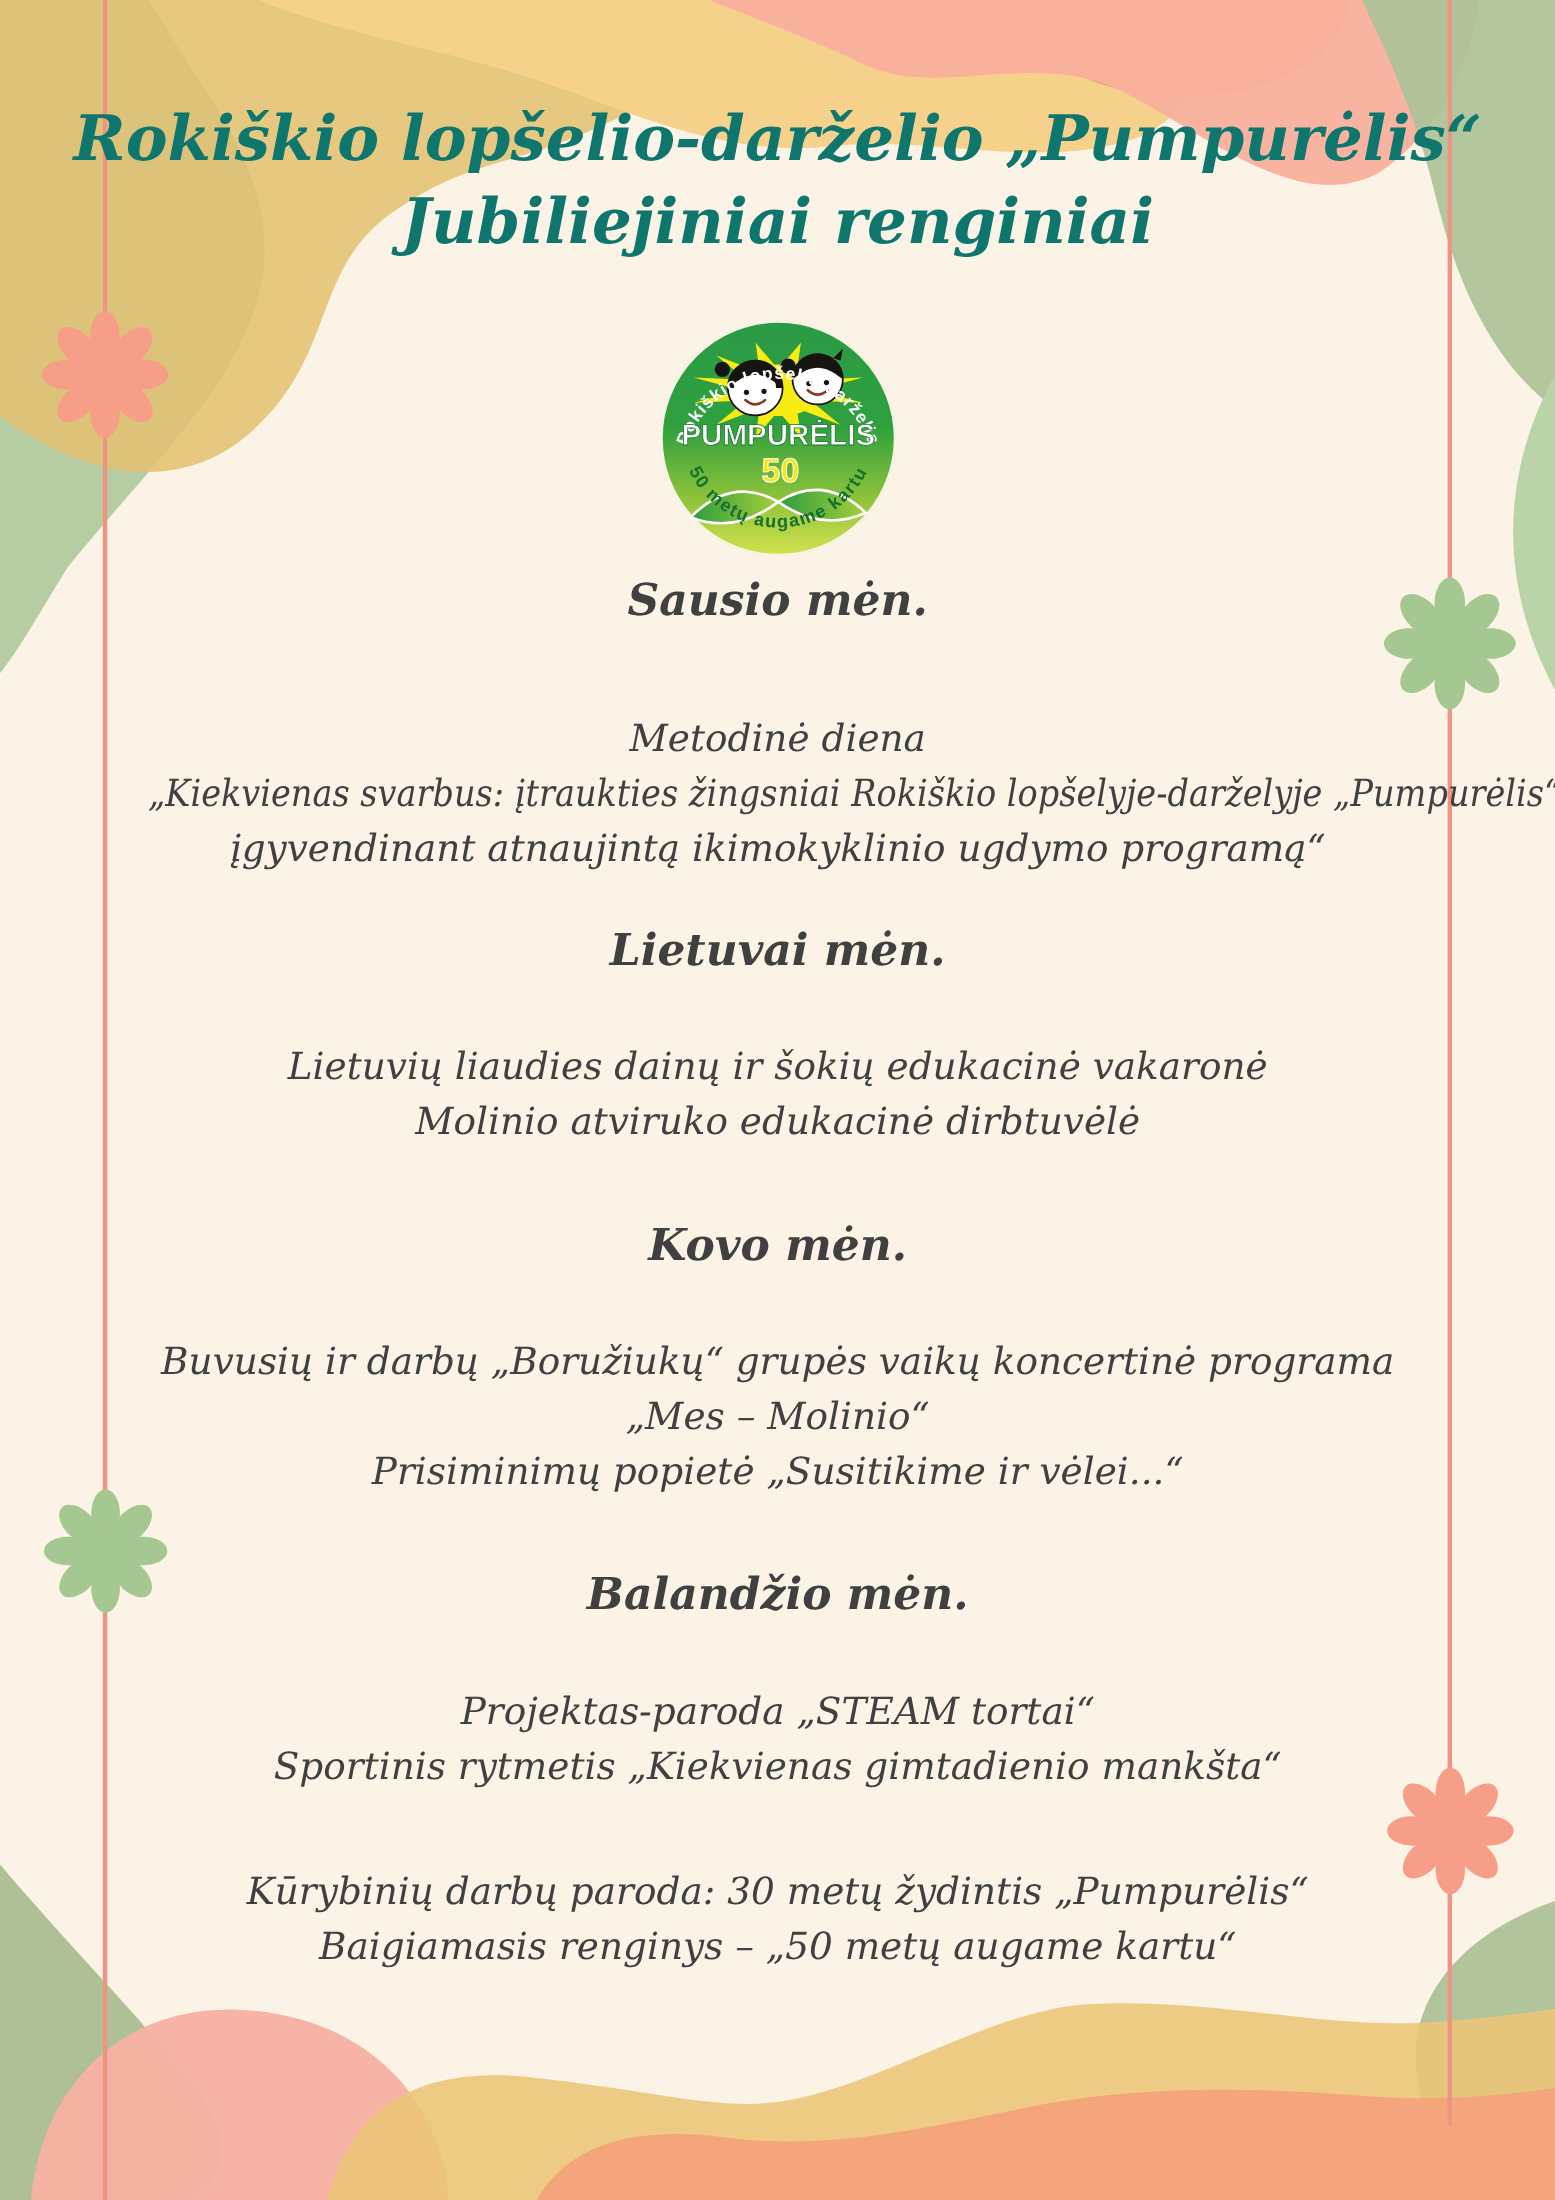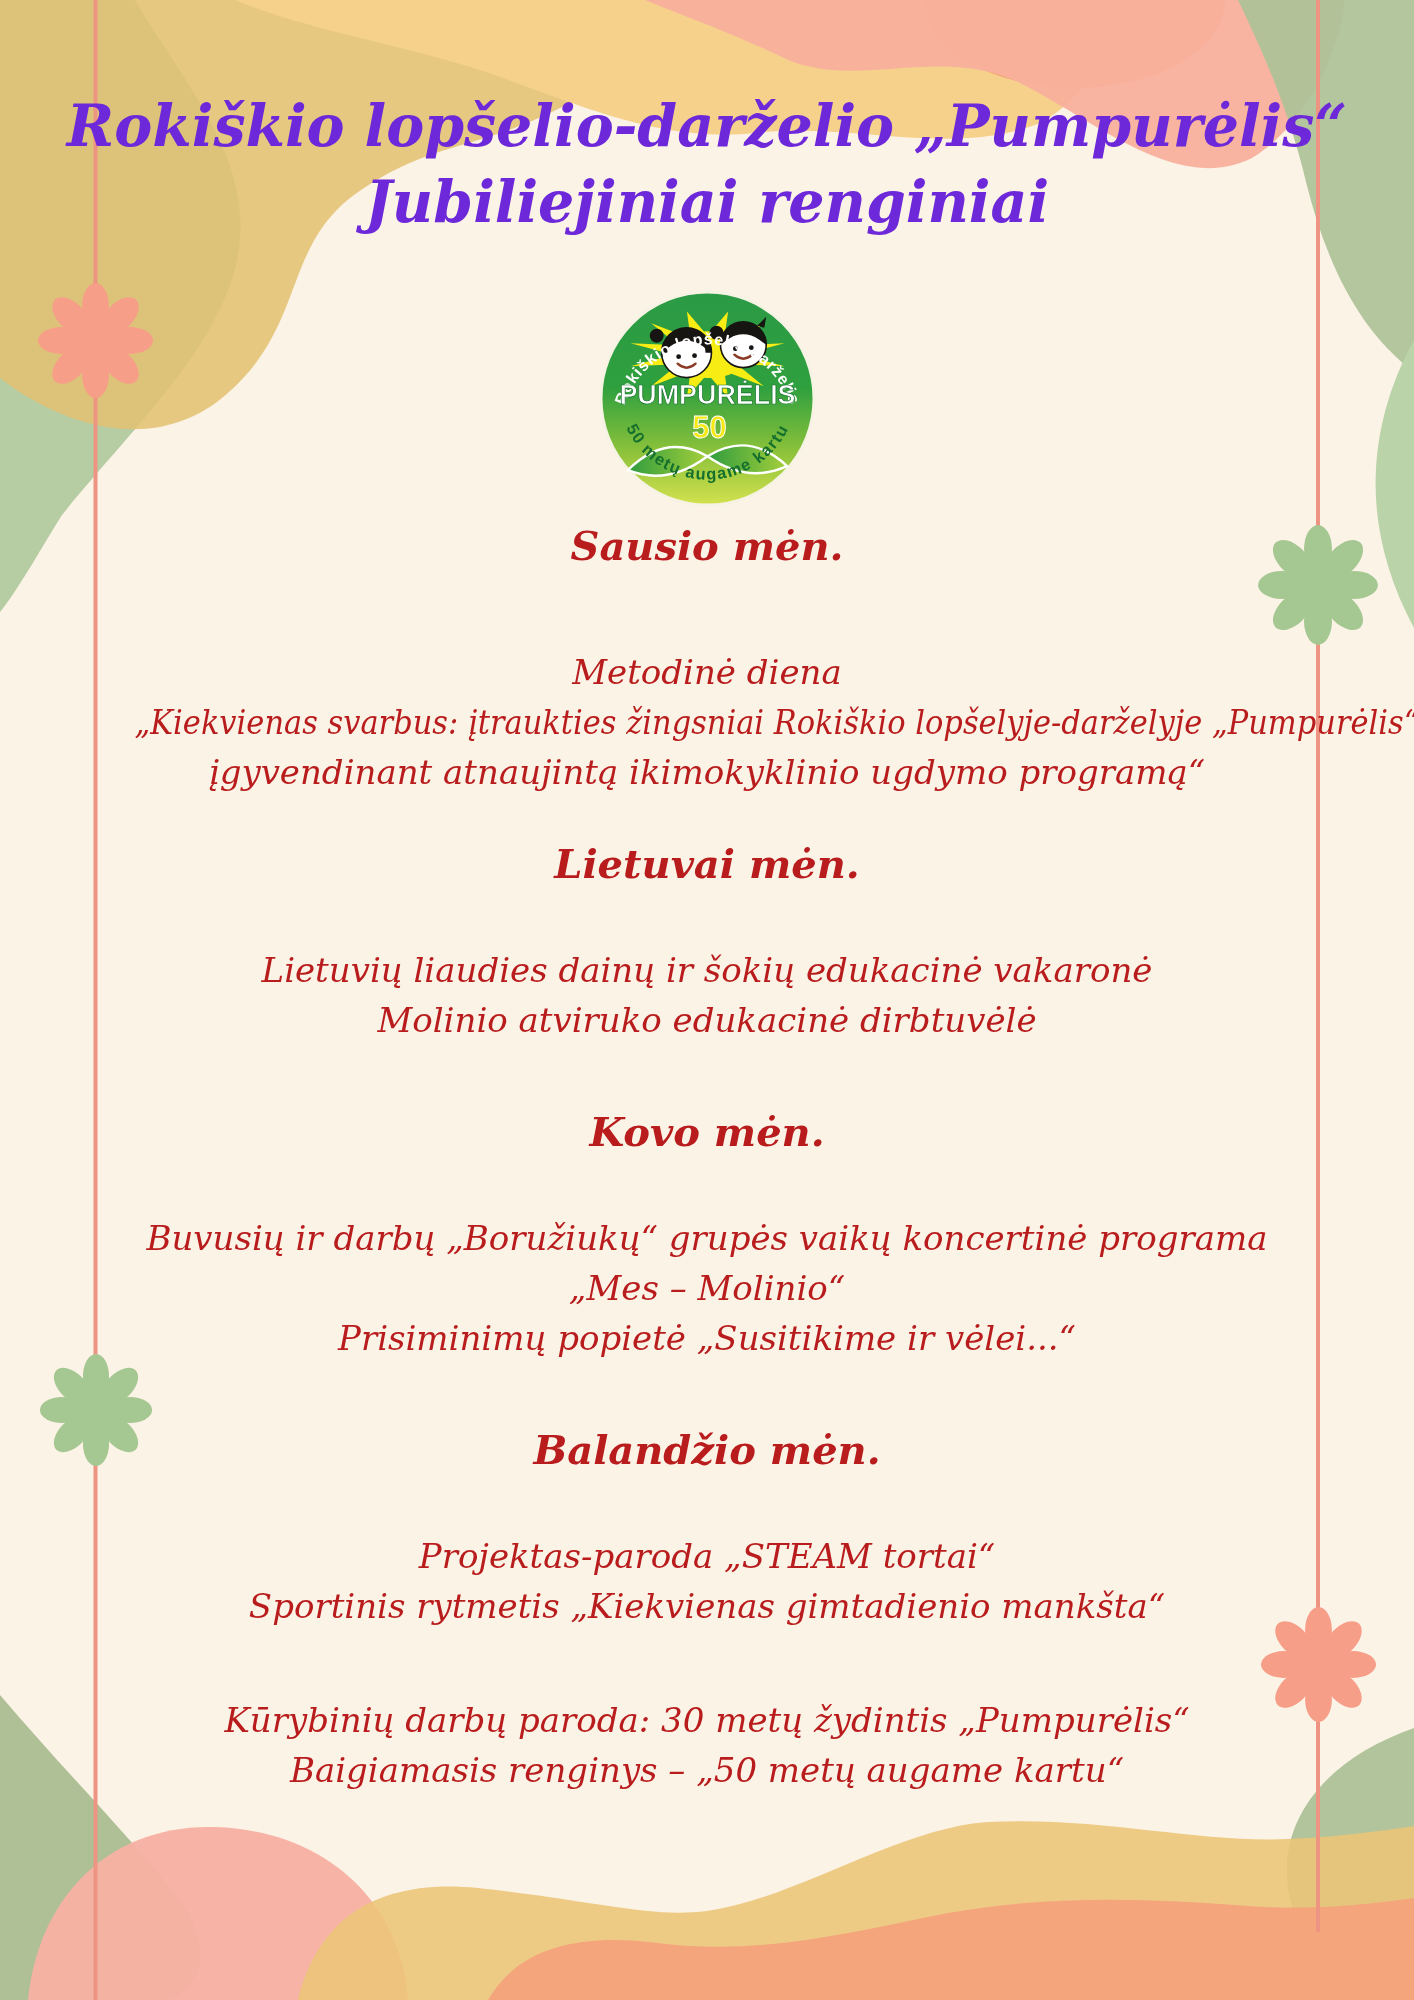--- a/index.html
+++ b/index.html
@@ -1,24 +1,24 @@
 <!DOCTYPE html>
 <html><head>
 <meta charset="utf-8">
 <style>
   html,body{margin:0;padding:0;}
   body{width:1414px;height:2000px;position:relative;overflow:hidden;
        background:#fcf3e7;font-family:"DejaVu Serif",serif;}
   #bg{position:absolute;inset:0;pointer-events:none;}
   #title{position:absolute;top:88px;left:0;width:100%;text-align:center;
-         font-style:italic;font-weight:bold;font-size:57px;line-height:76px;color:#6d28d9;}
+         font-style:italic;font-weight:bold;font-size:57px;line-height:76px;color:#0f766e;}
   .title-line{display:block;white-space:nowrap;}
   #logo-wrap{position:absolute;top:289px;left:598px;width:219px;height:219px;}
   #sections{position:absolute;top:523px;left:60px;right:60px;text-align:center;
-            font-style:italic;color:#b91c1c;}
+            font-style:italic;color:#404040;}
   .month{font-size:40px;line-height:46px;margin-bottom:58px;font-weight:bold;white-space:nowrap;}
   .section{margin-bottom:64px;}
   .section:first-child{margin-bottom:44px;}
   .section:first-child .events{padding-top:20px;}
   .event{font-size:34px;line-height:50px;}
   .event-line{display:inline-block;white-space:nowrap;transform-origin:50% 50%;}
   svg text{font-family:"Liberation Sans",sans-serif;}
 </style>
 </head>
 <body>

